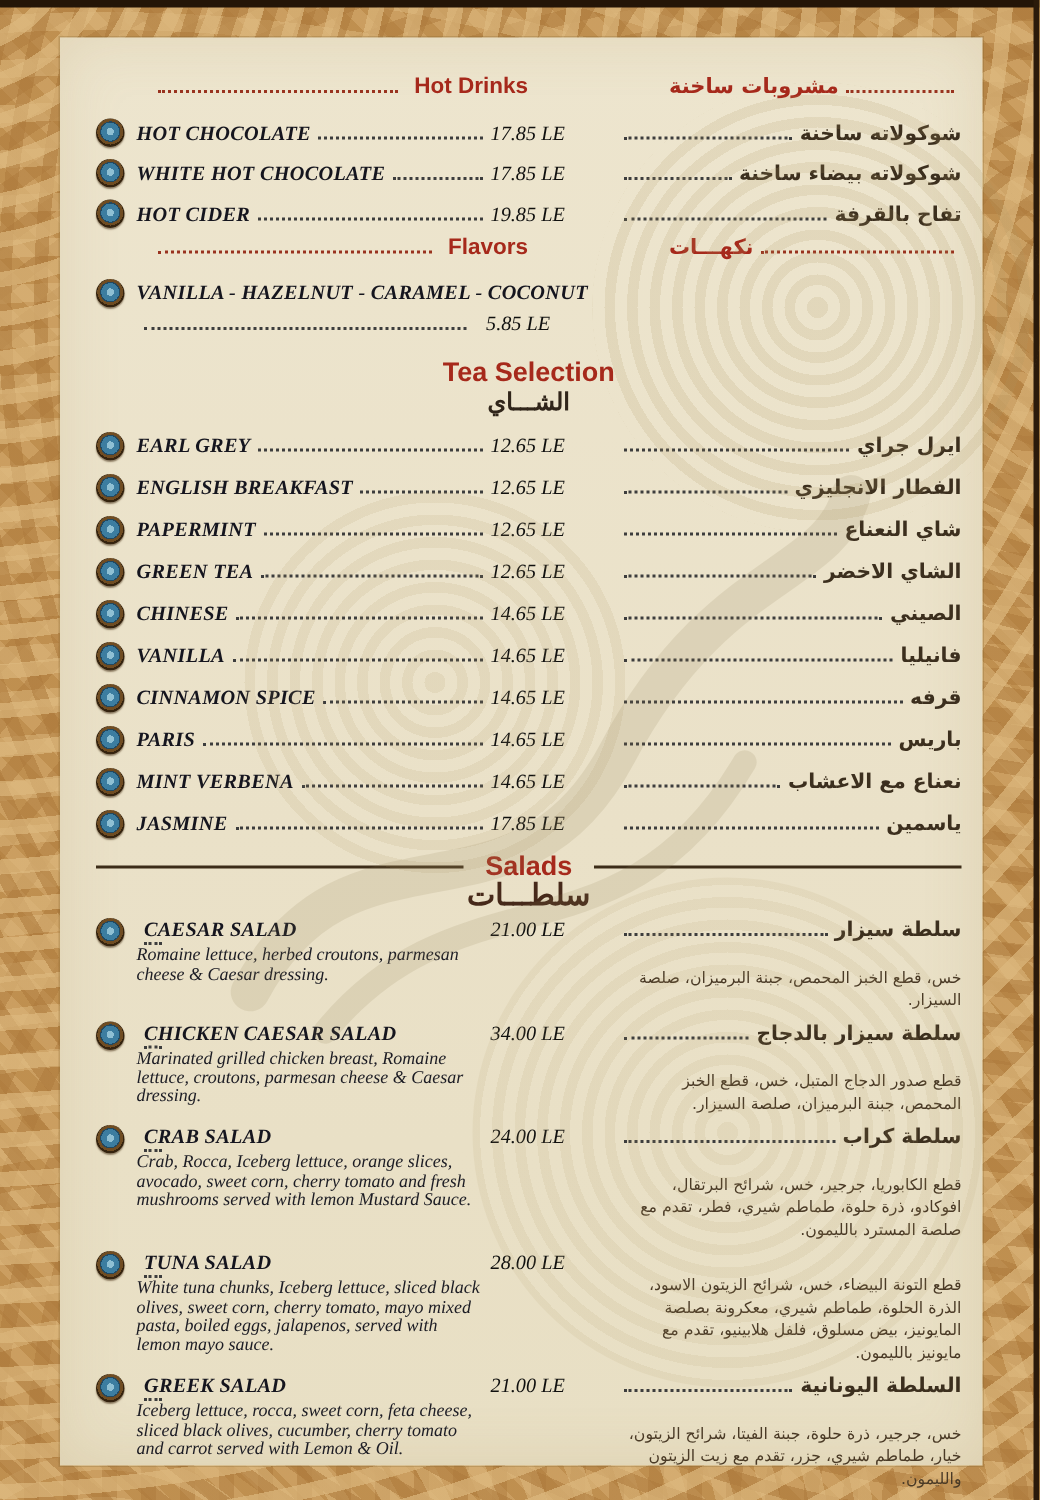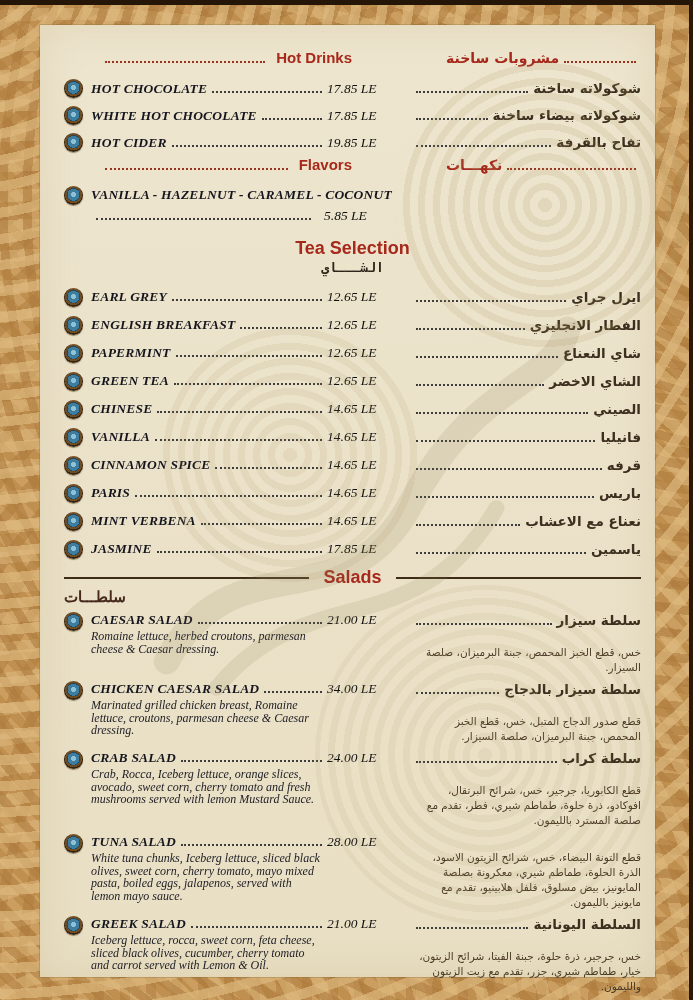--- a/index.html
+++ b/index.html
@@ -67,33 +67,33 @@
   .flavor-text{font-family:"Liberation Serif", serif;font-style:italic;font-weight:700;
     font-size:13.5px;color:#15151e;letter-spacing:.2px;white-space:nowrap;}
   .flavor-line2{display:flex;align-items:baseline;height:24px;padding-left:27px;}
   .flavor-line2 .dots{max-width:215px;}
   .flavor-price{width:110px;font-family:"Liberation Serif", serif;font-style:italic;
     font-size:13.5px;color:#10100f;padding-left:8px;}
 
   
   .sec-title{text-align:center;margin-top:6px;}
   .sec-title .en{color:#a6291b;font-size:18px;font-weight:700;line-height:21px;display:block;}
-  .sec-title .ar{font-family:Liberation Mono, monospace;color:#30251a;font-size:13px;
+  .sec-title .ar{font-family:Liberation Serif, serif;color:#30251a;font-size:16px;
     font-weight:700;line-height:19px;display:block;direction:rtl;}
   .rule-row{display:flex;align-items:center;margin-top:4px;height:21px;}
   .rule{flex:1;height:2px;background:#3c2c18;}
   .rule-label{color:#a6291b;font-size:18px;font-weight:700;margin:0 14px;}
-  .salads-ar{font-family:Liberation Sans, sans-serif;text-align:left;color:#46291a;
-    font-size:15px;font-weight:700;line-height:18px;direction:rtl;}
+  .salads-ar{font-family:Liberation Sans, sans-serif;text-align:center;color:#46291a;
+    font-size:20px;font-weight:700;line-height:18px;direction:rtl;}
 
   
   .salad-row{display:flex;align-items:flex-start;margin-top:6px;}
   .salad-row .seal{margin-top:0;}
   .s-left{width:236px;}
-  .s-title{display:flex;align-items:baseline;height:16px;}
+  .s-title{display:flex;align-items:baseline;height:16px;flex-direction:column;}
   .s-desc{font-family:"Liberation Serif", serif;font-style:italic;font-size:12px;
     line-height:12.6px;color:#1c1c24;margin-top:2px;padding-right:4px;}
   .s-right{flex:1;}
   .s-title-ar{display:flex;align-items:baseline;height:17px;}
   .s-desc-ar{font-family:"DejaVu Sans", sans-serif;direction:rtl;text-align:right;
     font-size:10.5px;line-height:15px;color:#4a3a26;margin-top:16px;}
   .tea{margin-top:5px;}
 </style>
 </head>
 <body>

